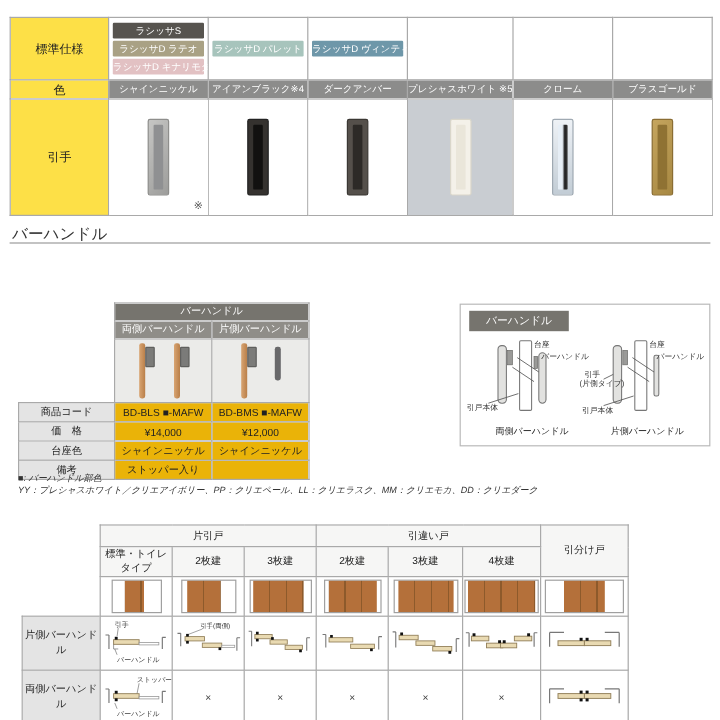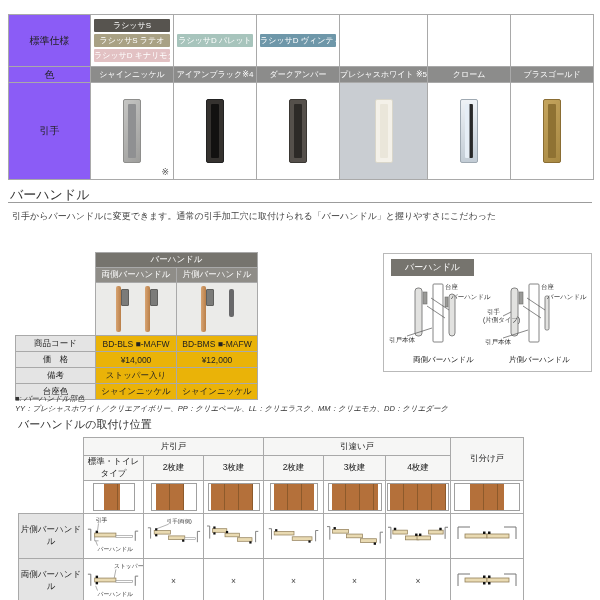--- a/index.html
+++ b/index.html
@@ -5,21 +5,21 @@
   html,body{margin:0;padding:0;}
   body{width:600px;height:600px;background:#fff;font-family:"Liberation Sans","DejaVu Sans",sans-serif;color:#222;}
   .page{position:relative;width:600px;height:600px;background:#fff;overflow:hidden;}
   table{border-collapse:collapse;table-layout:fixed;}
   td,th{border:1px solid #a9a9a9;padding:0;font-weight:normal;overflow:hidden;}
   td.nb{border:none;background:#fff;}
 
   
   #spec{position:absolute;left:8px;top:14px;}
   #spec td{text-align:center;vertical-align:middle;}
-  .lbl{background:#8b5cf6;font-size:10px;color:#222;}
+  .lbl{background:#fde047;font-size:10px;color:#222;}
   .badge{width:76px;height:13px;line-height:13px;margin:2px auto;color:#fff;font-size:8px;border-radius:1px;white-space:nowrap;}
   .b-s{background:#57544f;}
   .b-lateo{background:#a9a184;}
   .b-kinari{background:#e2c1c3;}
   .b-pal{background:#a7c4bc;}
   .b-vin{background:#6e97a9;}
   .colorcell{background:#8c8c8b;color:#fff;font-size:8px;white-space:nowrap;}
   .pullcell{position:relative;background:#fff;height:96px;}
   .pullcell.gray{background:#c9cdd2;}
   .handle{position:relative;width:16px;height:62px;margin:0 auto;border-radius:2px;}
@@ -98,21 +98,21 @@
         <col style="width:83px">
         <col style="width:83px">
         <col style="width:83px">
         <col style="width:83px">
       </colgroup>
     <tbody>
         <tr style="height:52px">
       <td class="lbl">標準仕様</td>
       <td>
         <div class="badge b-s">ラシッサS</div>
-        <div class="badge b-lateo">ラシッサS ラテオ</div>
+        <div class="badge b-lateo">ラシッサD ラテオ</div>
         <div class="badge b-kinari">ラシッサD キナリモダン</div>
       </td>
       <td>
             <div class="badge b-pal">ラシッサD パレット</div>
           </td>
       <td>
             <div class="badge b-vin">ラシッサD ヴィンティア</div>
           </td>
       <td></td>
       <td></td>
@@ -159,21 +159,20 @@
             <div class="handle h-gold">
               <div class="inner"></div>
             </div>
           </td>
     </tr>
   </tbody>
     </table>
 
   <div class="h2" style="top:186px">バーハンドル</div>
   <div id="bar-rule"></div>
-  <div class="desc" style="top:210px">引手からバーハンドルに変更できます。通常の引手加工穴に取付けられる「バーハンドル」と握りやすさにこだわった</div>
 
   <table id="bartable">
     <colgroup>
         <col style="width:80px">
         <col style="width:81px">
         <col style="width:81px">
       </colgroup>
     <tbody>
         <tr>
       <td class="nb"></td>
@@ -212,28 +211,28 @@
       <td class="bt-lbl">商品コード</td>
       <td class="bt-val">BD-BLS ■-MAFW</td>
       <td class="bt-val">BD-BMS ■-MAFW</td>
     </tr>
     <tr>
       <td class="bt-lbl">価　格</td>
       <td class="bt-val">¥14,000</td>
       <td class="bt-val">¥12,000</td>
     </tr>
     <tr>
+      <td class="bt-lbl">台座色</td>
+      <td class="bt-val">シャインニッケル</td>
+      <td class="bt-val">シャインニッケル</td>
+    </tr>
+    <tr>
       <td class="bt-lbl">備考</td>
       <td class="bt-val">ストッパー入り</td>
       <td class="bt-val"></td>
-    </tr>
-    <tr>
-      <td class="bt-lbl">台座色</td>
-      <td class="bt-val">シャインニッケル</td>
-      <td class="bt-val">シャインニッケル</td>
     </tr>
   </tbody>
     </table>
   <div class="notes" style="top:394px">■: バーハンドル部色</div>
   <div class="notes" style="top:404px">YY：プレシャスホワイト／クリエアイボリー、PP：クリエペール、LL：クリエラスク、MM：クリエモカ、DD：クリエダーク</div>
 
   <div id="diagbox">
     <div class="chip">バーハンドル</div>
     <svg width="200" height="90" viewBox="0 0 200 90">
 
@@ -260,21 +259,20 @@
       <line class="dline" x1="116" y1="60" x2="141" y2="52"></line>
       <text class="dtext" x="154" y="11">台座</text>
       <text class="dtext" x="160" y="21">バーハンドル</text>
       <text class="dtext" x="100" y="36">引手</text>
       <text class="dtext" x="96" y="44">(片側タイプ)</text>
       <text class="dtext" x="98" y="66">引戸本体</text>
       <text class="dcap" x="122" y="84">片側バーハンドル</text>
     </svg>
   </div>
 
-  <div class="h2" style="top:417px;left:18px;font-size:11px">バーハンドルの取付け位置</div>
 
   <table id="mount">
     <colgroup>
         <col style="width:65px">
         <col style="width:60px">
         <col style="width:60px">
         <col style="width:60px">
         <col style="width:60px">
         <col style="width:62px">
         <col style="width:65px">

